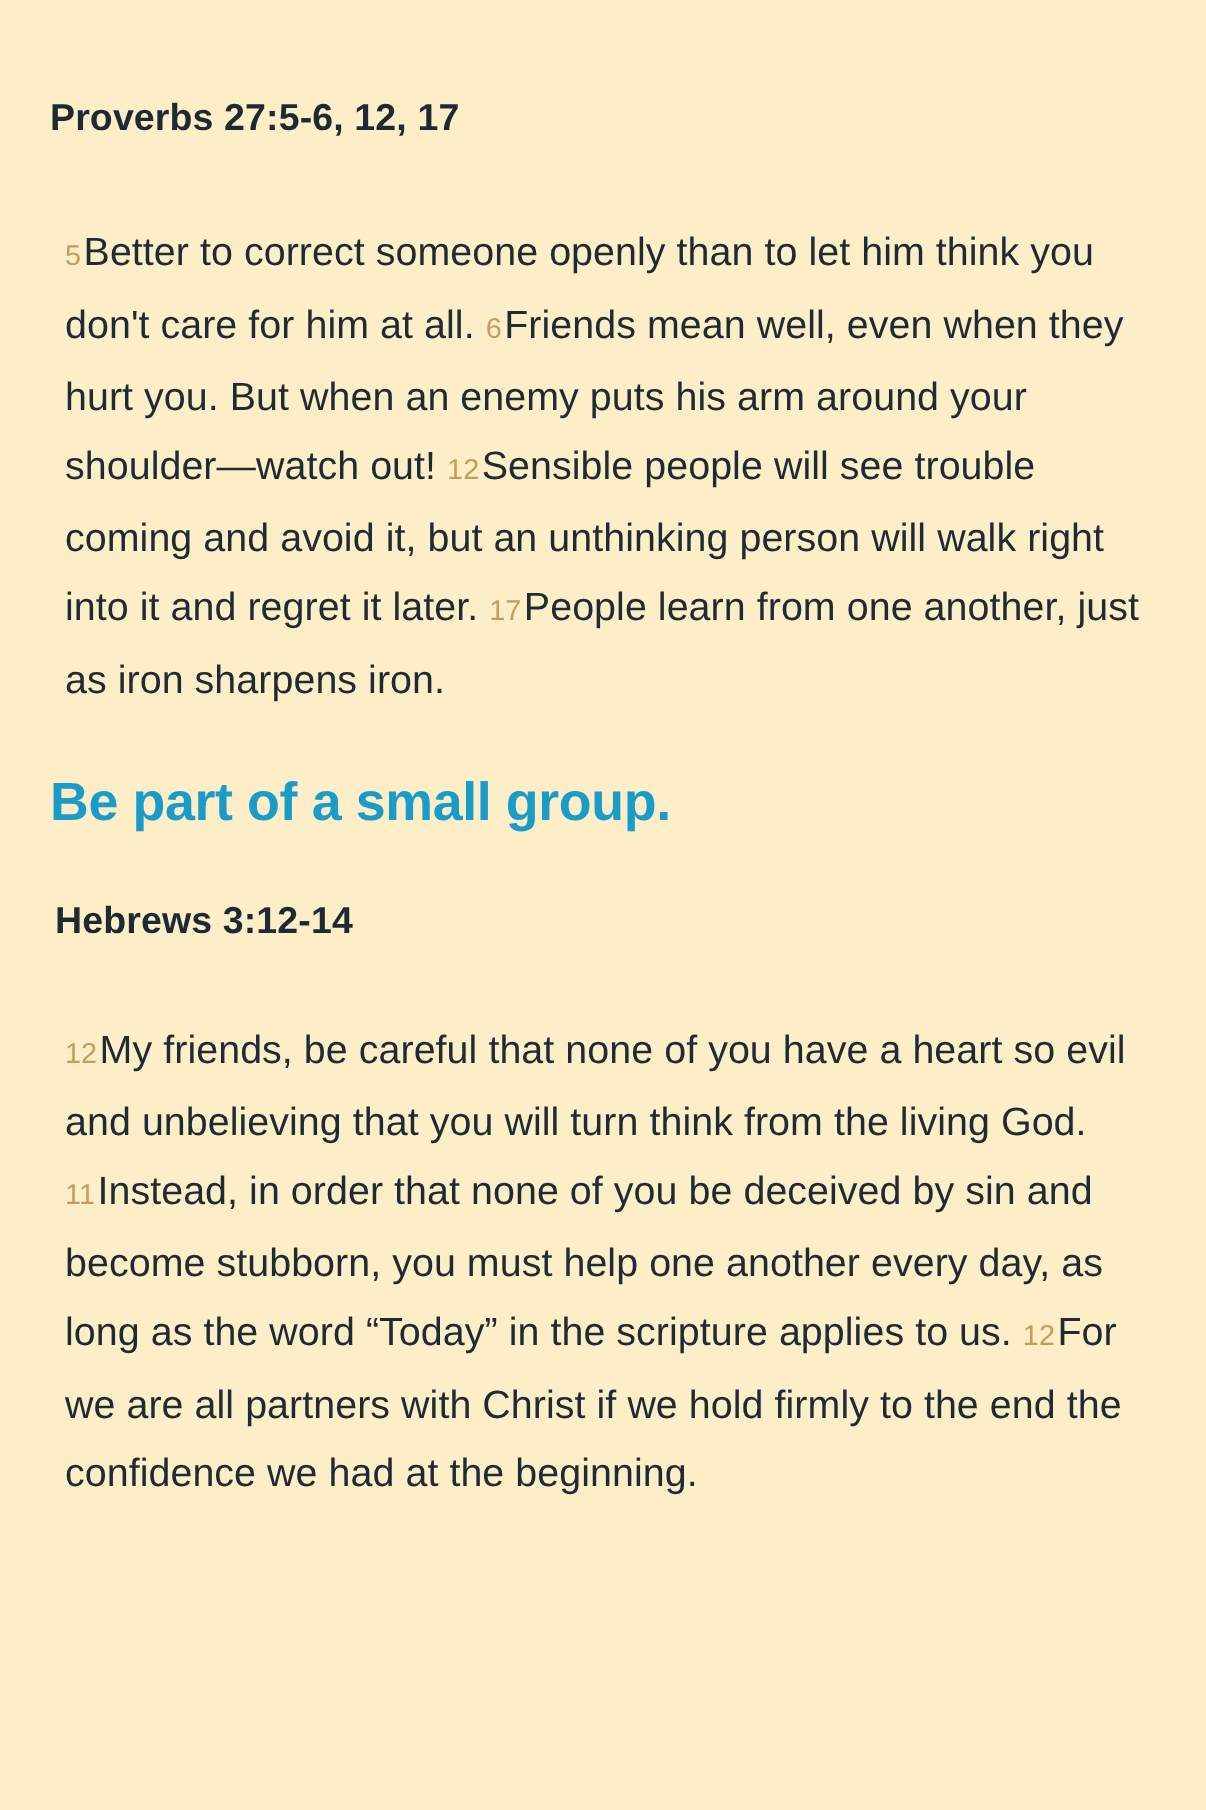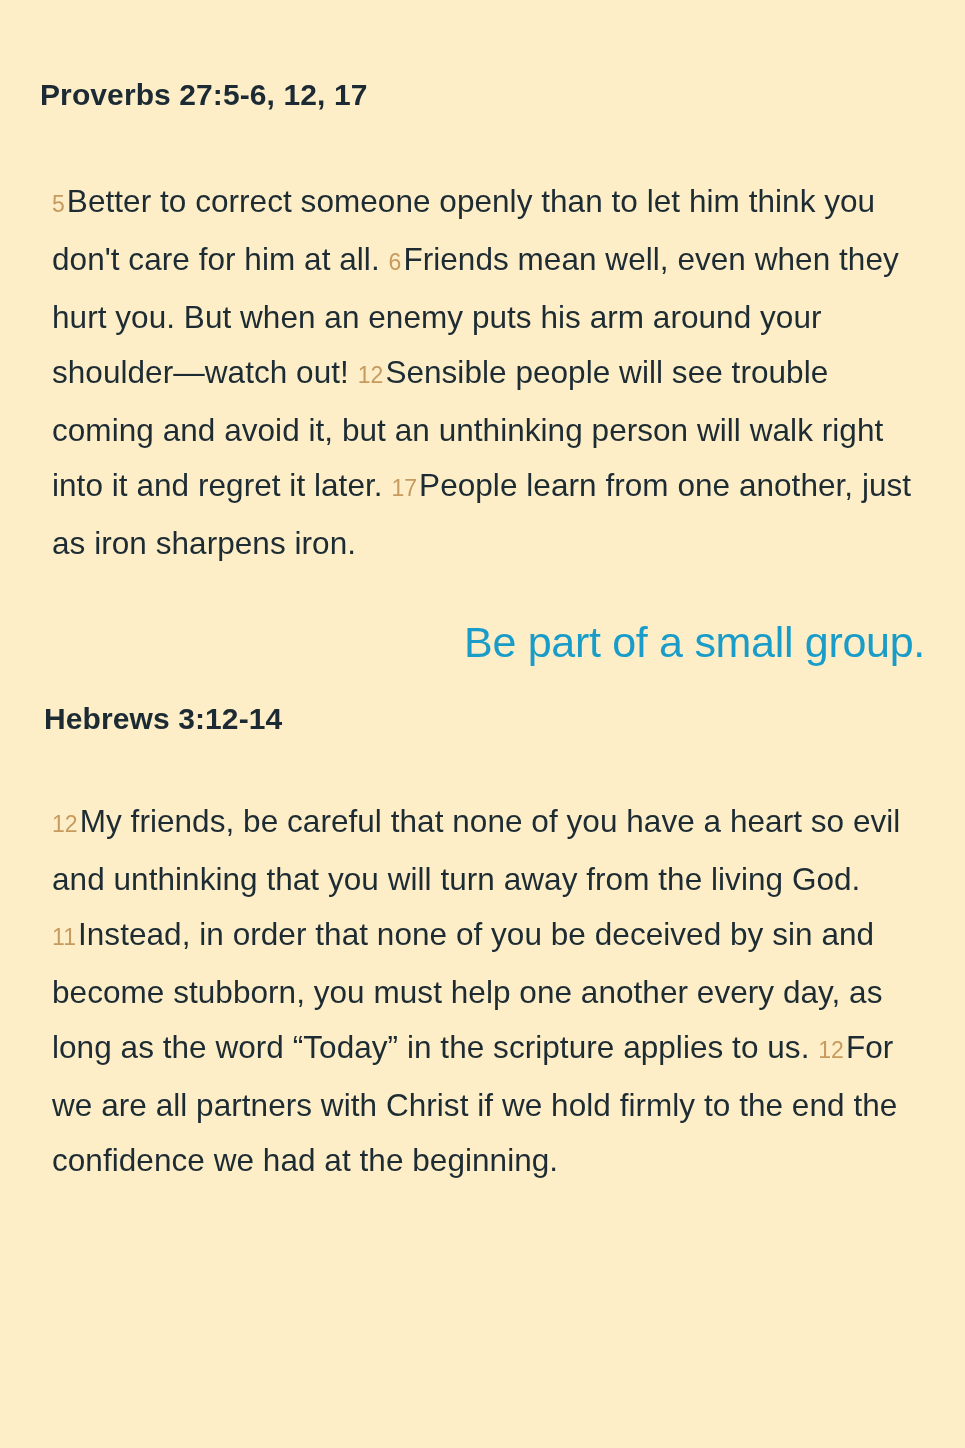--- a/index.html
+++ b/index.html
@@ -41,33 +41,33 @@
   #passage2 {
     margin-top: 58px;
   }
   .vnum {
     color: #c79a5e;
     font-size: 23px;
     vertical-align: baseline;
     padding-right: 2px;
   }
   .callout {
-    text-align: right;
+    text-align: left;
     color: #1a9cc9;
-    font-weight: normal;
+    font-weight: bold;
     font-size: 43px;
     line-height: 1.75;
     margin: 34px 0 6px 0;
     letter-spacing: -0.3px;
   }
   .callout .line {
     display: block;
   }
   .ref-heading.second {
-    margin-top: 22px;
+    margin-top: 40px;
     margin-left: 4px;
   }
 </style>
 </head>
 <body>
 
 <div class="page">
 
   <h1 class="ref-heading">Proverbs 27:5-6, 12, 17</h1>
 
@@ -78,18 +78,18 @@
     <span class="vnum">17</span><span>People learn from one another, just as iron sharpens iron.</span>
   </p>
 
   <div class="callout">
     <span class="line">Be part of a small group.</span>
   </div>
 
   <h1 class="ref-heading second">Hebrews 3:12-14</h1>
 
   <p class="passage" id="passage2">
-    <span class="vnum">12</span><span>My friends, be careful that none of you have a heart so evil and unthinking that you will turn away from the living God.</span>
+    <span class="vnum">12</span><span>My friends, be careful that none of you have a heart so evil and unbelieving that you will turn think from the living God.</span>
     <span class="vnum">11</span><span>Instead, in order that none of you be deceived by sin and become stubborn, you must help one another every day, as long as the word “Today” in the scripture applies to us.</span>
     <span class="vnum">12</span><span>For we are all partners with Christ if we hold firmly to the end the confidence we had at the beginning.</span>
   </p>
 
 </div>
 
 </body></html>

